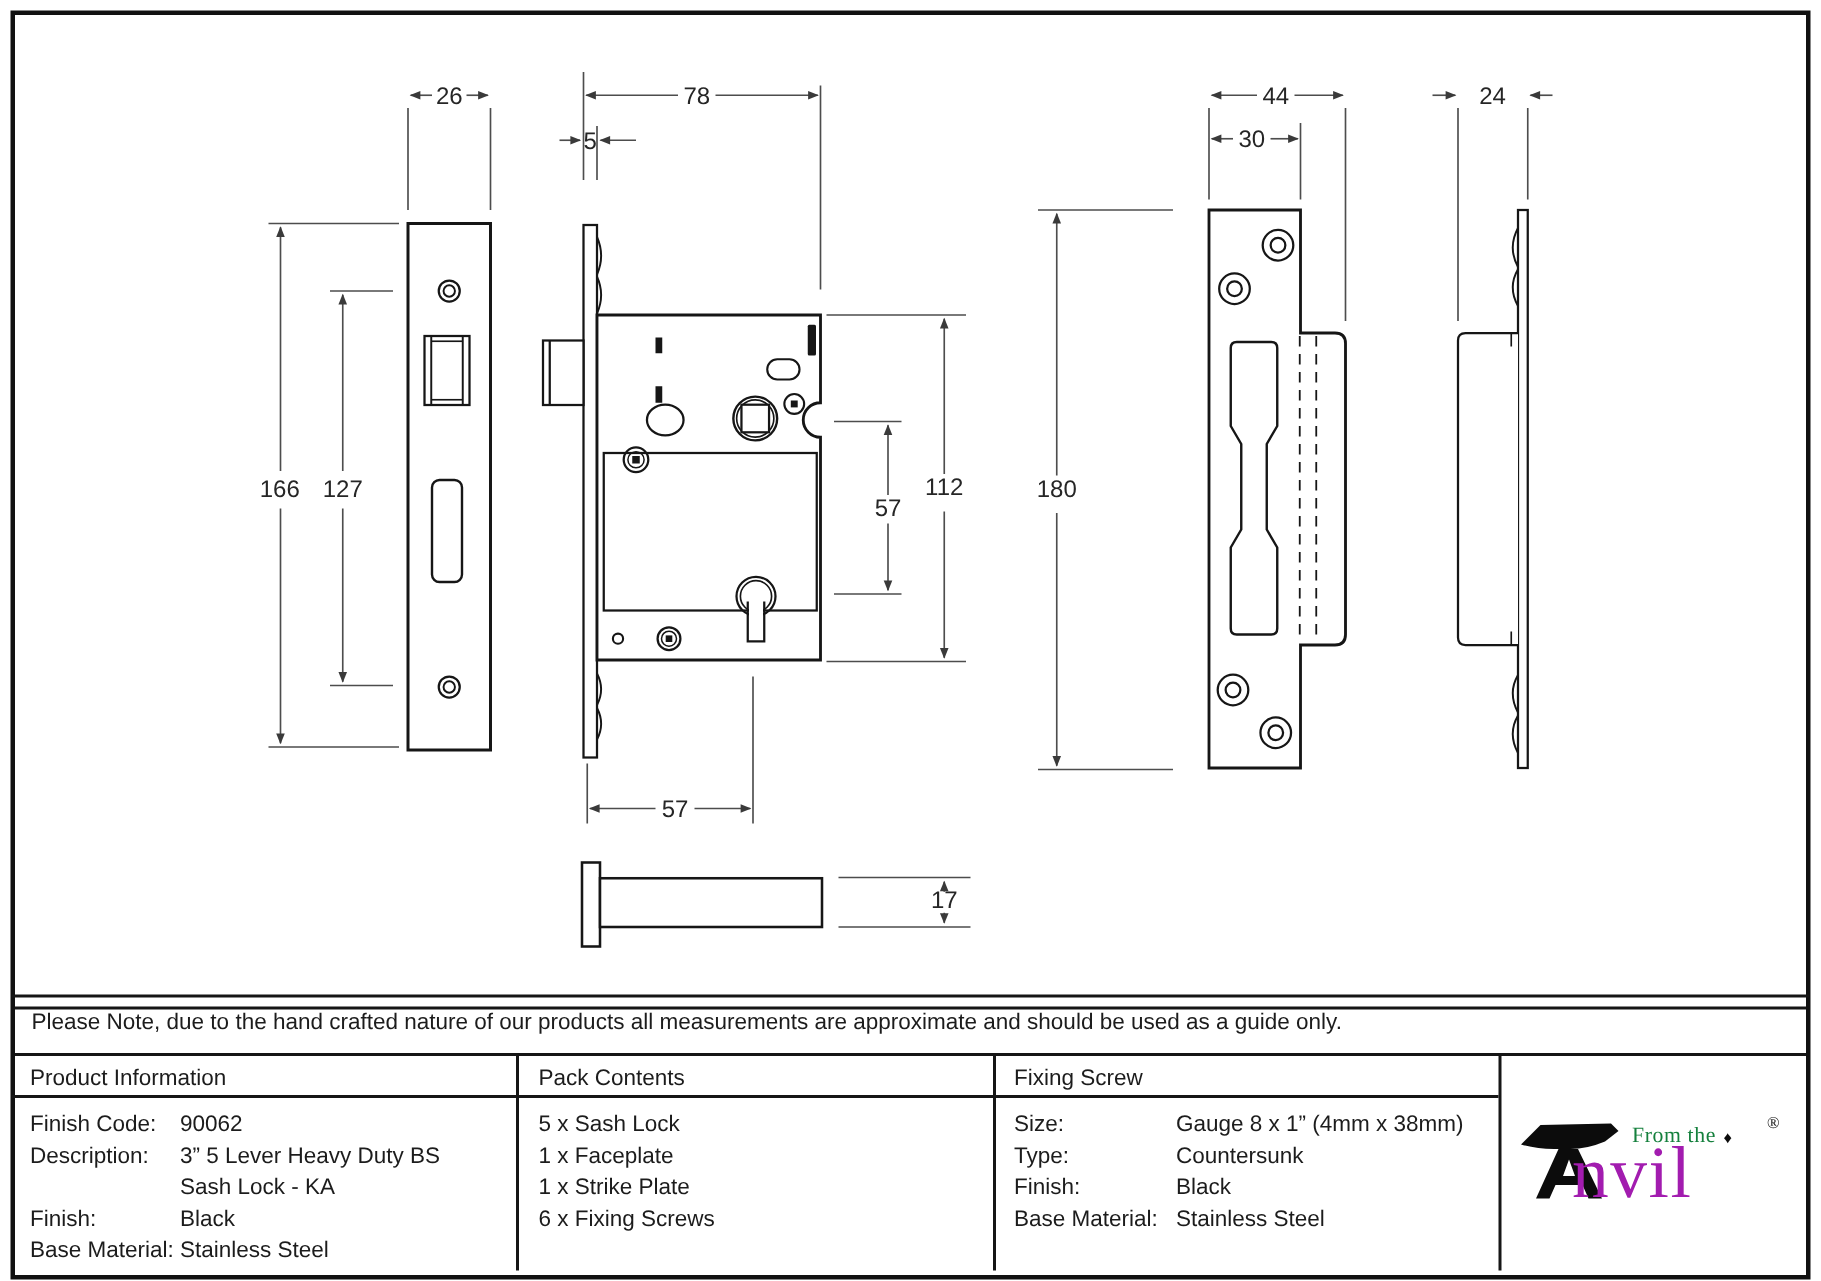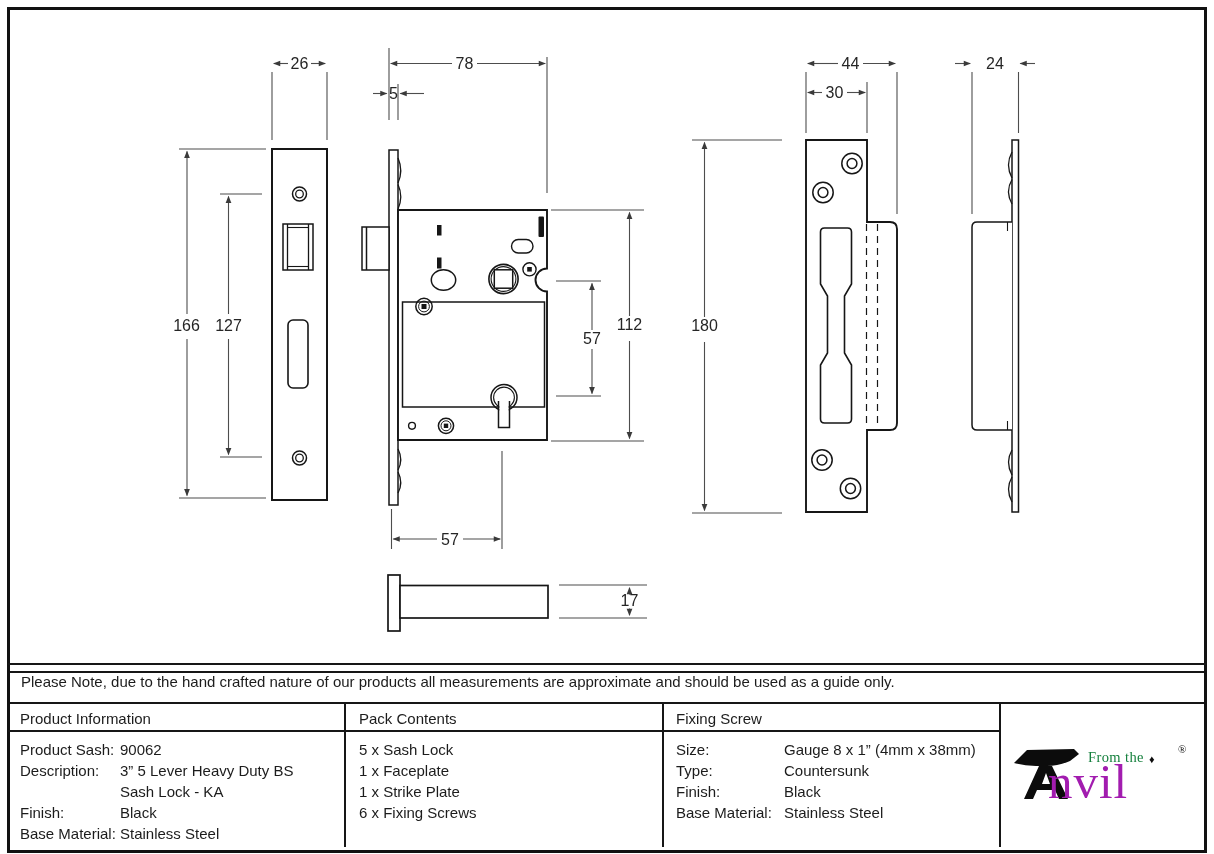--- a/index.html
+++ b/index.html
@@ -235,21 +235,21 @@
 
 <div class="hline" style="left:8px;top:730px;width:991px;"></div>
 <div class="vline" style="left:344px;top:704px;height:143px;"></div>
 <div class="vline" style="left:662px;top:704px;height:143px;"></div>
 <div class="vline" style="left:999px;top:704px;height:143px;"></div>
 
 <div class="cell hdr" style="left:20px;top:710px;">Product Information</div>
 <div class="cell hdr" style="left:359px;top:710px;">Pack Contents</div>
 <div class="cell hdr" style="left:676px;top:710px;">Fixing Screw</div>
 
-<div class="cell" style="left:20px;top:741px;">Product Sash:</div>
+<div class="cell" style="left:20px;top:741px;">Finish Code:</div>
 <div class="cell" style="left:120px;top:741px;">90062</div>
 <div class="cell" style="left:20px;top:762px;">Description:</div>
 <div class="cell" style="left:120px;top:762px;">3” 5 Lever Heavy Duty BS</div>
 <div class="cell" style="left:120px;top:783px;">Sash Lock - KA</div>
 <div class="cell" style="left:20px;top:804px;">Finish:</div>
 <div class="cell" style="left:120px;top:804px;">Black</div>
 <div class="cell" style="left:20px;top:825px;">Base Material:</div>
 <div class="cell" style="left:120px;top:825px;">Stainless Steel</div>
 
 <div class="cell" style="left:359px;top:741px;">5 x Sash Lock</div>

